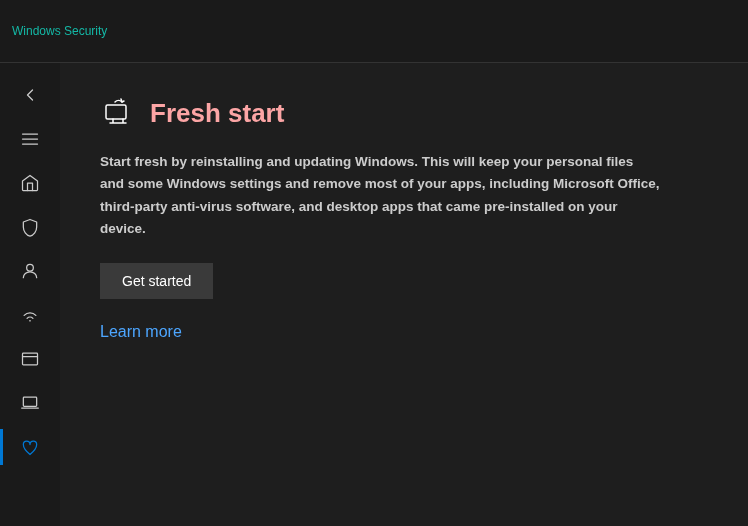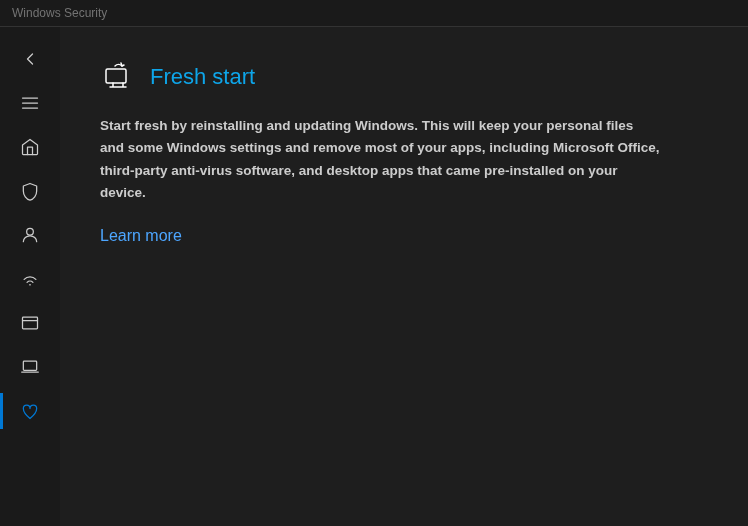--- a/index.html
+++ b/index.html
@@ -10,23 +10,23 @@
       background: #000;
       font-family: 'Segoe UI', Arial, sans-serif;
       color: #fff;
       overflow: hidden;
       display: flex;
       flex-direction: column;
     }
 
     .title-bar {
       background: #1a1a1a;
-      padding: 6px 12px;
+      padding: 24px 12px;
       font-size: 12px;
-      color: #737373;
+      color: #14b8a6;
       border-bottom: 1px solid #333;
       flex-shrink: 0;
     }
 
     .app-body {
       display: flex;
       flex: 1;
       overflow: hidden;
     }
 
@@ -90,23 +90,23 @@
       margin-bottom: 20px;
     }
 
     .page-header-icon {
       width: 36px;
       height: 36px;
       flex-shrink: 0;
     }
 
     .page-title {
-      font-size: 22px;
-      font-weight: 400;
-      color: #0ea5e9;
+      font-size: 26px;
+      font-weight: 700;
+      color: #fca5a5;
     }
 
     .subtitle {
       font-size: 14px;
       color: #ccc;
       margin-bottom: 20px;
       line-height: 1.5;
     }
 
     .description {
@@ -223,17 +223,18 @@
 
         <path d="M22 7c-2-2-5-2-7 0" stroke-linecap="round"></path>
         <path d="M22 7l-1-3M22 7l2-1" stroke-linecap="round" stroke-linejoin="round"></path>
       </svg>
       <h1 class="page-title">Fresh start</h1>
     </div>
 
 
     <p class="description">Start fresh by reinstalling and updating Windows. This will keep your personal files and some Windows settings and remove most of your apps, including Microsoft Office, third-party anti-virus software, and desktop apps that came pre-installed on your device.</p>
 
+    <button class="get-started-btn">Get started</button>
 
     <a class="learn-more-link" href="#">Learn more</a>
 
   </div>
 </div>
 
 </body></html>

